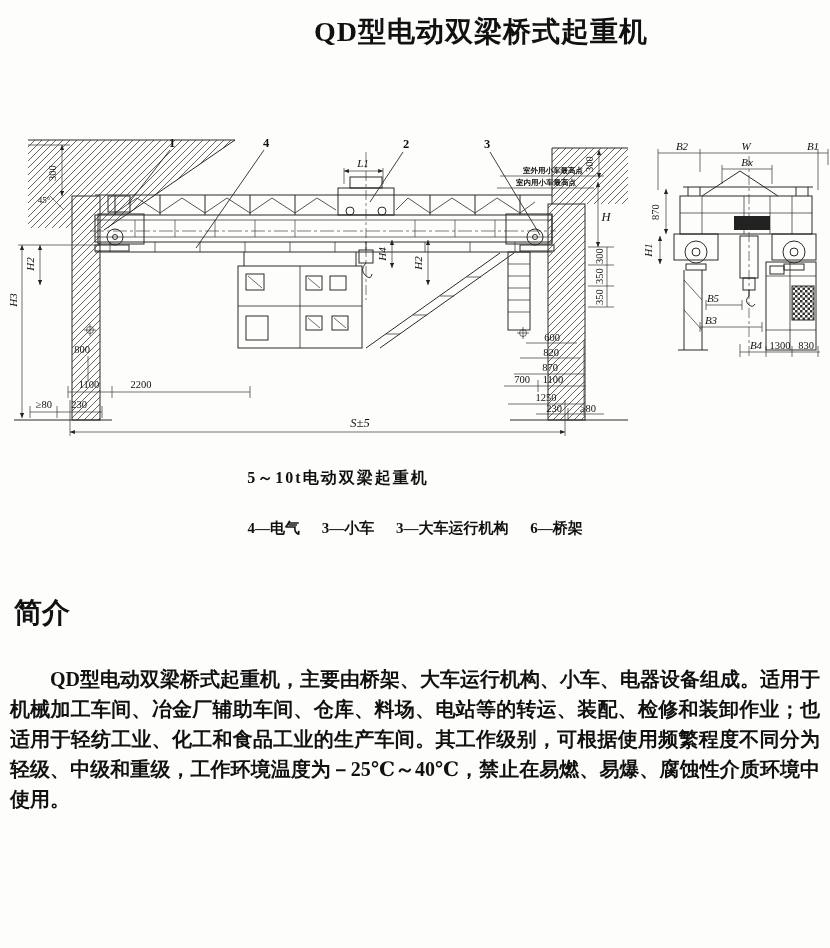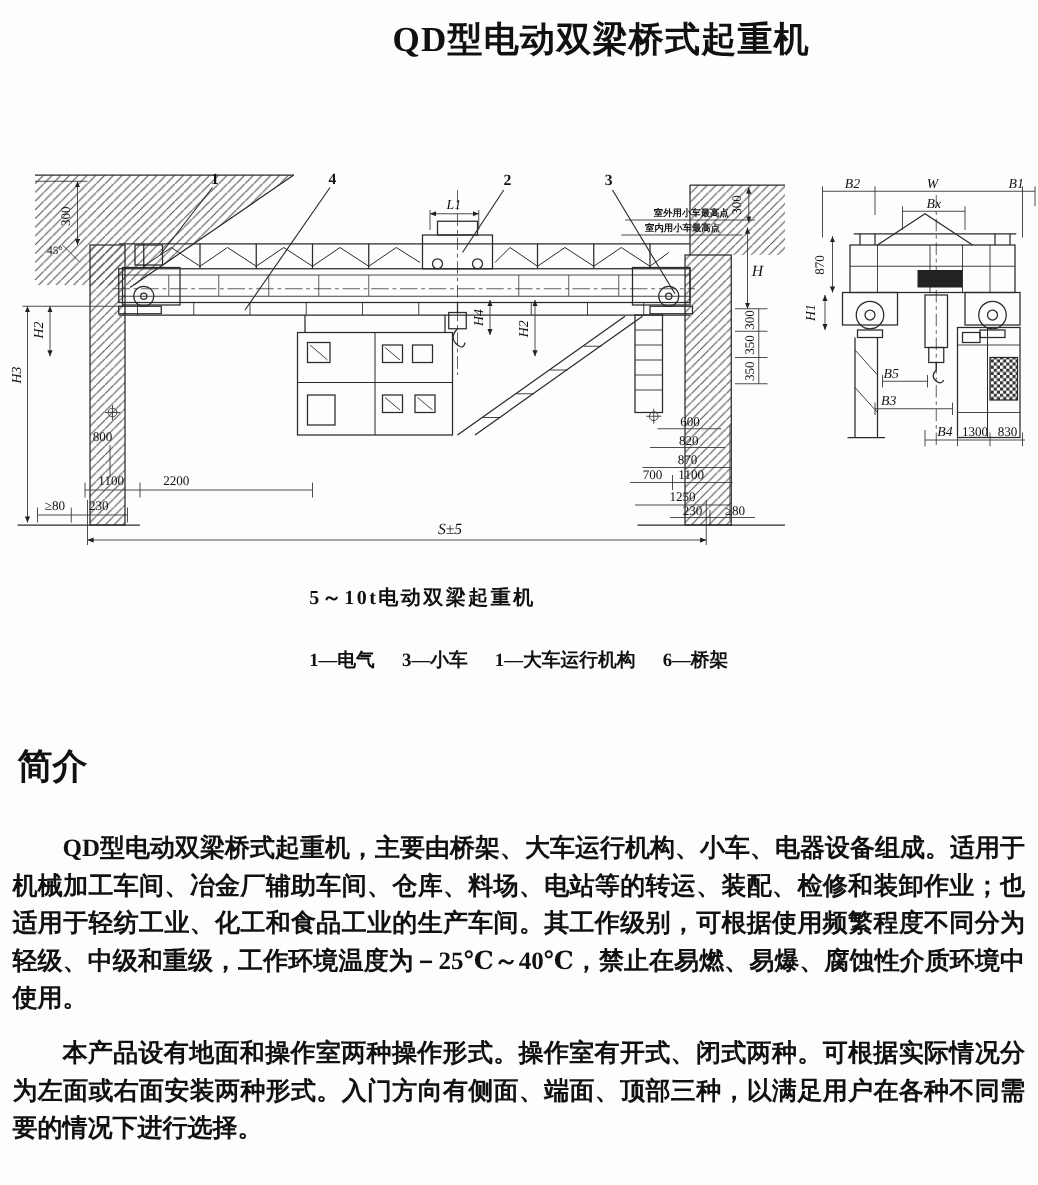--- a/index.html
+++ b/index.html
@@ -300,24 +300,23 @@
   <text class="dimI" x="713" y="302">B5</text>
   <text class="dimI" x="711" y="324">B3</text>
   <text class="dimI" x="756" y="349">B4</text>
   <text class="dim" x="780" y="349">1300</text>
   <text class="dim" x="806" y="349">830</text>
 </svg>
 
 <div id="caption" class="abs">5～10t电动双梁起重机</div>
 
 <div id="legend" class="abs">
-  <span>1—电气</span>
+  <span>4—电气</span>
   <span>3—小车</span>
-  <span>1—大车运行机构</span>
+  <span>3—大车运行机构</span>
   <span>6—桥架</span>
 </div>
 
 <h2 id="intro-heading" class="abs">简介</h2>
 
 <div id="intro" class="abs">
   <p>QD型电动双梁桥式起重机，主要由桥架、大车运行机构、小车、电器设备组成。适用于机械加工车间、冶金厂辅助车间、仓库、料场、电站等的转运、装配、检修和装卸作业；也适用于轻纺工业、化工和食品工业的生产车间。其工作级别，可根据使用频繁程度不同分为轻级、中级和重级，工作环境温度为－25℃～40℃，禁止在易燃、易爆、腐蚀性介质环境中使用。</p>
-  <p>本产品设有地面和操作室两种操作形式。操作室有开式、闭式两种。可根据实际情况分为左面或右面安装两种形式。入门方向有侧面、端面、顶部三种，以满足用户在各种不同需要的情况下进行选择。</p>
 </div>
 
 </body></html>

